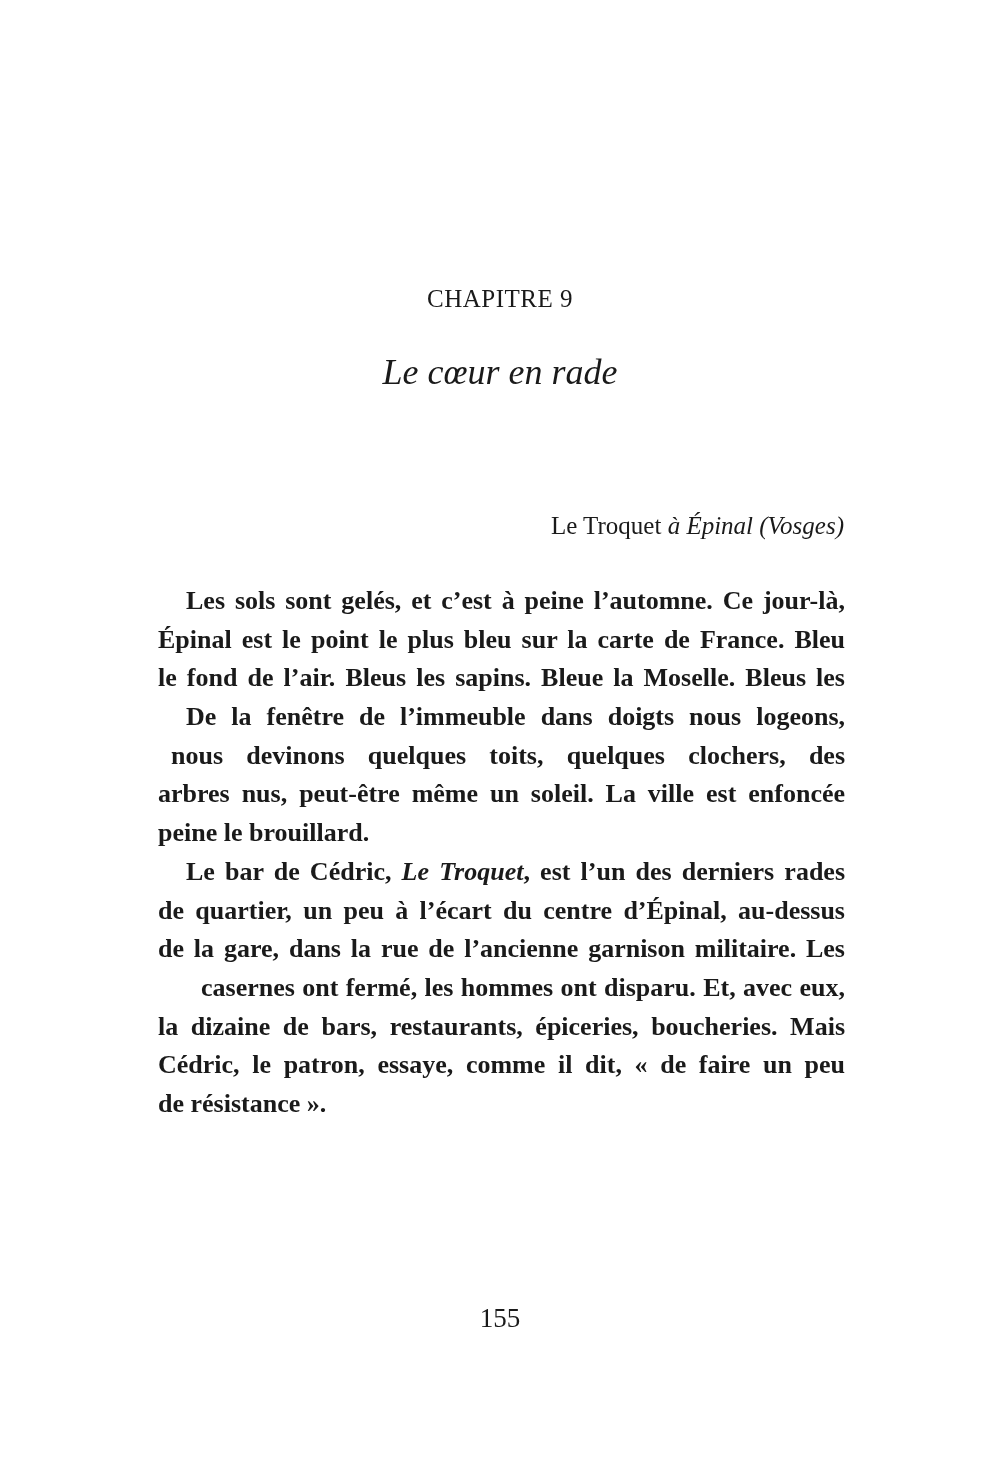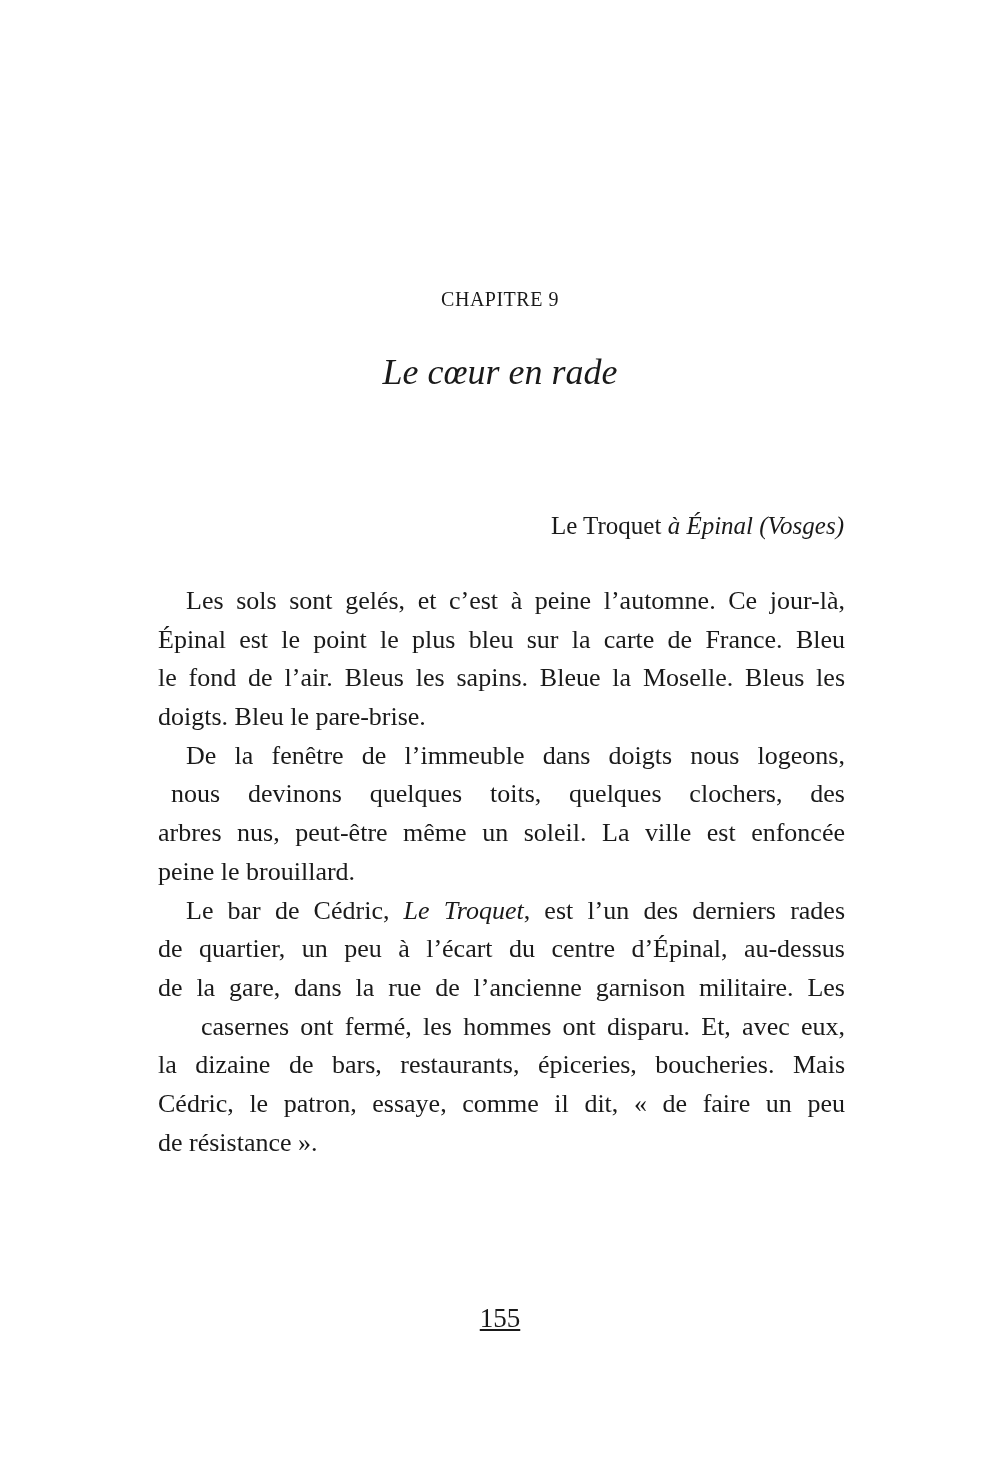--- a/index.html
+++ b/index.html
@@ -14,21 +14,21 @@
       overflow: hidden;
       font-family: "Liberation Serif", "DejaVu Serif", serif;
       color: #1a1a1a;
     }
     .chapter-label {
       position: absolute;
       left: 0;
       width: 1000px;
       top: 284px;
       text-align: center;
-      font-size: 20px;
+      font-size: 25px;
       letter-spacing: 0.5px;
       line-height: 30px;
     }
     .chapter-title {
       position: absolute;
       left: 0;
       width: 1000px;
       top: 350px;
       text-align: center;
       font-size: 36px;
@@ -51,53 +51,52 @@
       width: 687px;
       font-size: 26px;
       line-height: 38.7px;
     }
     .line {
       display: block;
       white-space: nowrap;
       text-align: justify;
       text-align-last: justify;
       height: 38.7px;
+      font-weight: bold;
     }
     .line.indent { padding-left: 28px; }
     .line.last { text-align-last: left; }
     .line .it { font-style: italic; }
     .page-number {
       position: absolute;
       left: 0;
       width: 1000px;
       top: 1302px;
       text-align: center;
       font-size: 27px;
       line-height: 32px;
-      text-decoration: underline;
     }
   </style>
 </head>
 <body>
 
 <div class="chapter-label">CHAPITRE 9</div>
 <div class="chapter-title">Le cœur en rade</div>
 
 <div class="epigraph">
   <span>Le Troquet</span>
   <span class="it">à Épinal (Vosges)</span>
 </div>
 
 <div class="body-text">
 
   <div>
     <span class="line indent" style="white-space: normal; overflow: hidden;">Les sols sont gelés, et c’est à peine l’automne. Ce jour-là,</span>
     <span class="line" style="white-space: normal; overflow: hidden;">Épinal est le point le plus bleu sur la carte de France. Bleu</span>
     <span class="line" style="white-space: normal; overflow: hidden;">le fond de l’air. Bleus les sapins. Bleue la Moselle. Bleus les</span>
-    <span class="line last" style="white-space: normal; overflow: hidden;">doigts. Bleu le pare-brise.</span>
   </div>
 
   <div>
     <span class="line indent" style="white-space: normal; overflow: hidden;">De la fenêtre de l’immeuble dans doigts nous logeons,</span>
     <span class="line" style="white-space: normal; overflow: hidden; margin-left: 13px;">nous devinons quelques toits, quelques clochers, des</span>
     <span class="line" style="white-space: normal; overflow: hidden;">arbres nus, peut-être même un soleil. La ville est enfoncée</span>
     <span class="line last" style="white-space: normal; overflow: hidden;">peine le brouillard.</span>
   </div>
 
   <div>

